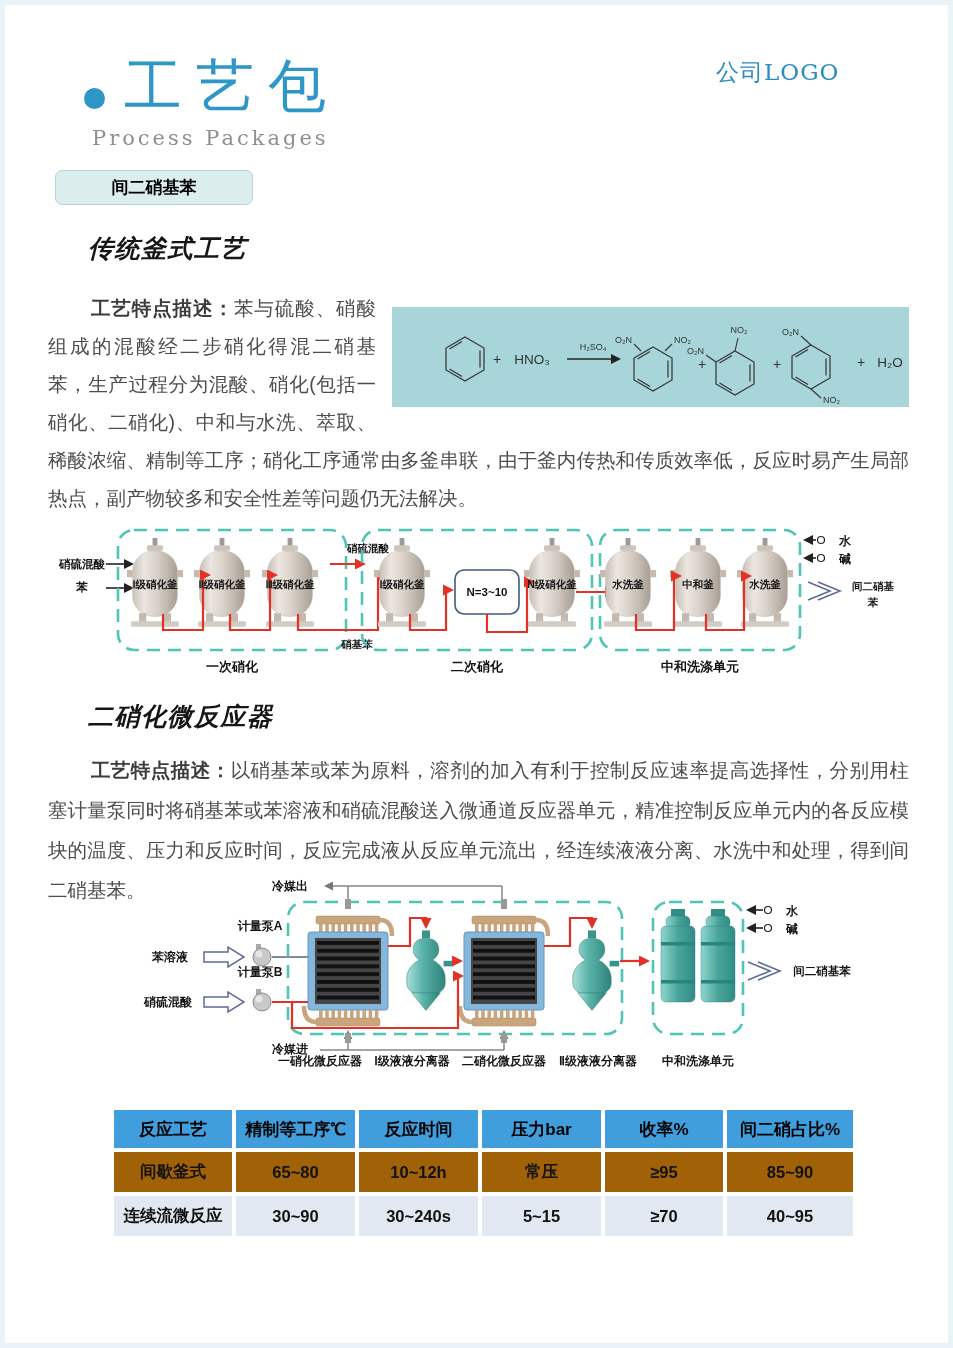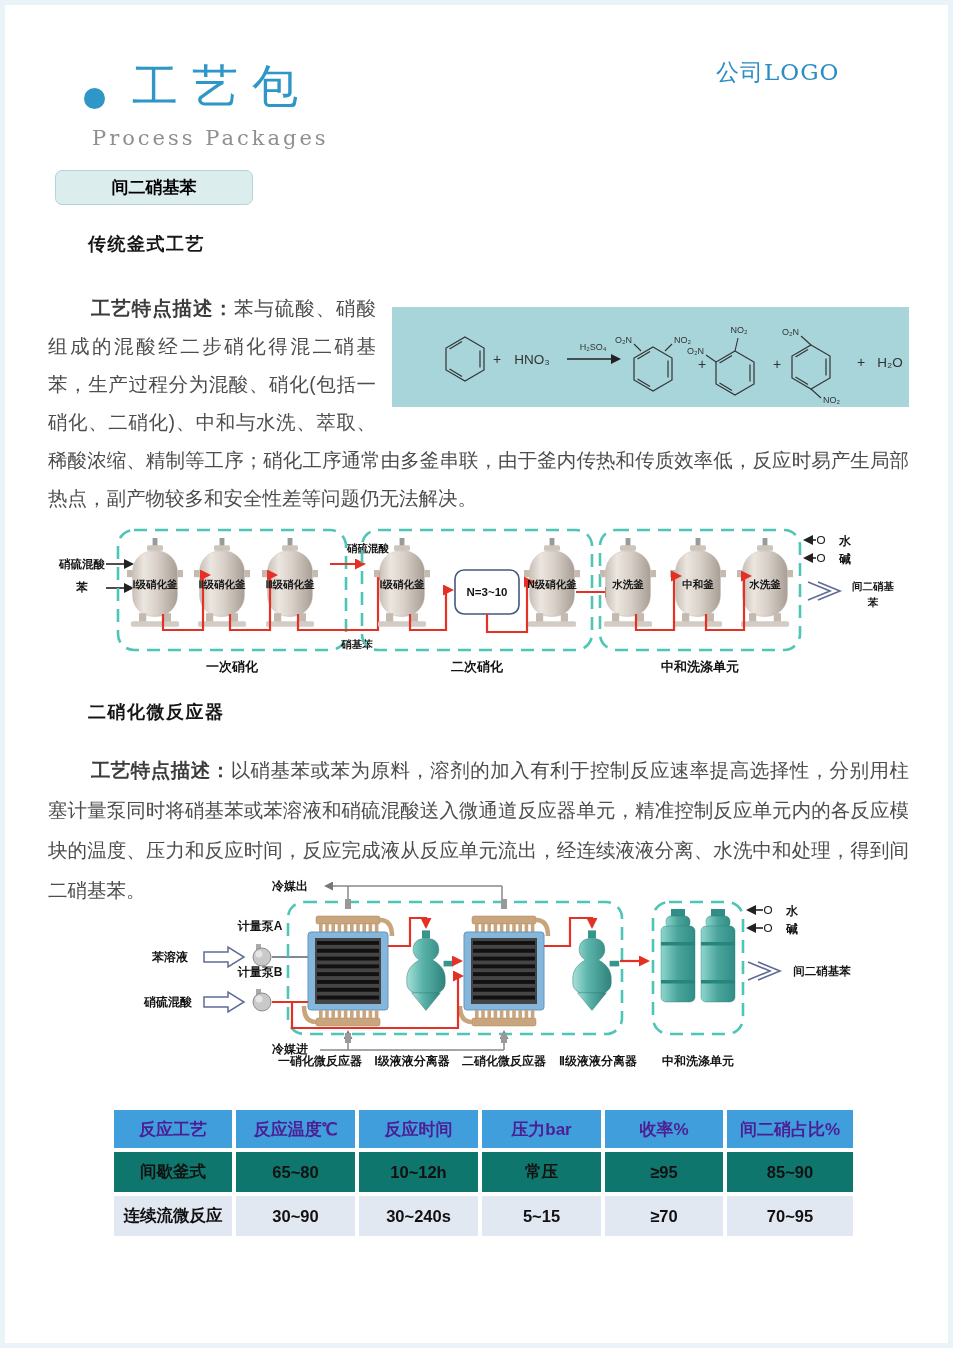--- a/index.html
+++ b/index.html
@@ -2,48 +2,48 @@
 <html><head>
 <meta charset="utf-8">
 <style>
   html,body{margin:0;padding:0;background:#fff;}
   .page{position:relative;width:953px;height:1348px;background:#fff;overflow:hidden;
         font-family:"Liberation Sans",sans-serif;
         box-shadow:inset 0 0 0 5px rgba(195,223,236,.35);}
   .logo{position:absolute;left:716px;top:57px;font-family:"DejaVu Serif","Liberation Serif",serif;
         font-size:23px;color:#2b8cc4;letter-spacing:1px;}
   .bullet{position:absolute;left:84px;top:88px;width:21px;height:21px;border-radius:50%;background:#2f96c8;}
-  .title{position:absolute;left:124px;top:48px;margin:8px;font-family:"DejaVu Serif","Liberation Serif",serif;
-        font-size:46px;font-weight:500;color:#2f96c8;letter-spacing:14px;}
+  .title{position:absolute;left:124px;top:48px;margin:0;font-family:"DejaVu Serif","Liberation Serif",serif;
+        font-size:58px;font-weight:500;color:#2f96c8;letter-spacing:14px;}
   .subtitle{position:absolute;left:92px;top:126px;font-family:"DejaVu Serif","Liberation Serif",serif;
         font-size:21px;color:#8f8f8f;letter-spacing:3px;}
   .badge{position:absolute;left:55px;top:170px;width:196px;height:33px;background:#dcedee;
         border:1px solid #b0d4da;border-radius:7px;display:flex;align-items:center;justify-content:center;
         font-size:17px;font-weight:bold;color:#000;}
-  .stitle{position:absolute;margin:0;font-size:18px;font-weight:bold;color:#161616;letter-spacing:1.5px;}
+  .stitle{position:absolute;margin:0;font-size:25px;font-weight:bold;color:#161616;letter-spacing:1.5px;font-style:italic;}
   .s1{left:88px;top:232px;} .s2{left:88px;top:700px;}
   .para{position:absolute;left:48px;width:861px;font-size:19.5px;color:#4d4d4d;
         text-align:justify;text-indent:2.2em;}
   .p1{top:289px;line-height:38px;}
   .p2{top:750px;line-height:40px;}
   .para .lead{font-weight:bold;color:#3c3c3c;}
   .rxnbox{float:right;width:517px;height:100px;margin:18px 0 6px 16px;background:#a7d5da;}
   .diag1{position:absolute;left:30px;top:518px;}
   .diag2{position:absolute;left:120px;top:872px;}
   .dl{font-family:"Liberation Sans",sans-serif;font-weight:bold;fill:#141414;}
   .mid{text-anchor:middle;} .end{text-anchor:end;}
   .rtx{font-family:"Liberation Sans",sans-serif;fill:#333;}
   .dash{fill:none;stroke:#4ec5b5;stroke-width:2.6;stroke-dasharray:13 8;}
   .red{fill:none;stroke:#e43126;stroke-width:2.2;}
   .blk{fill:none;stroke:#222;stroke-width:1.6;}
   .gry{fill:none;stroke:#878787;stroke-width:1.5;}
   .chv{fill:none;stroke:#5f6b96;stroke-width:1.6;}
   .cmp{position:absolute;left:110px;top:1106px;width:731px;border-collapse:separate;border-spacing:4px;table-layout:fixed;}
-  .cmp th{background:#3f9edb;color:#4c1d95;font-weight:bold;font-size:17px;height:38px;text-align:center;padding:0;}
-  .cmp td{background:#0f766e;color:#111;font-weight:bold;font-size:16.5px;height:40px;text-align:center;padding:0;}
+  .cmp th{background:#3f9edb;color:#000000;font-weight:bold;font-size:17px;height:38px;text-align:center;padding:0;}
+  .cmp td{background:#a16207;color:#111;font-weight:bold;font-size:16.5px;height:40px;text-align:center;padding:0;}
   .cmp tr.r2 td{background:#e2e8f1;}
 </style>
 </head>
 <body>
 
 <div class="page">
 
   <div class="logo">公司LOGO</div>
   <div class="bullet"></div>
   <h1 class="title">工艺包</h1>
@@ -334,21 +334,21 @@
       <col style="width:118px">
         <col style="width:119px">
         <col style="width:119px">
       <col style="width:119px">
         <col style="width:118px">
         <col style="width:126px">
     </colgroup>
     <thead>
       <tr>
         <th>反应工艺</th>
-        <th>反应温度℃</th>
+        <th>精制等工序℃</th>
         <th>反应时间</th>
         <th>压力bar</th>
         <th>收率%</th>
         <th>间二硝占比%</th>
       </tr>
     </thead>
     <tbody>
       <tr class="r1">
         <td>间歇釜式</td>
         <td>65~80</td>
@@ -356,18 +356,18 @@
         <td>常压</td>
         <td>≥95</td>
         <td>85~90</td>
       </tr>
       <tr class="r2">
         <td>连续流微反应</td>
         <td>30~90</td>
         <td>30~240s</td>
         <td>5~15</td>
         <td>≥70</td>
-        <td>70~95</td>
+        <td>40~95</td>
       </tr>
     </tbody>
   </table>
 
 </div>
 
 </body></html>

